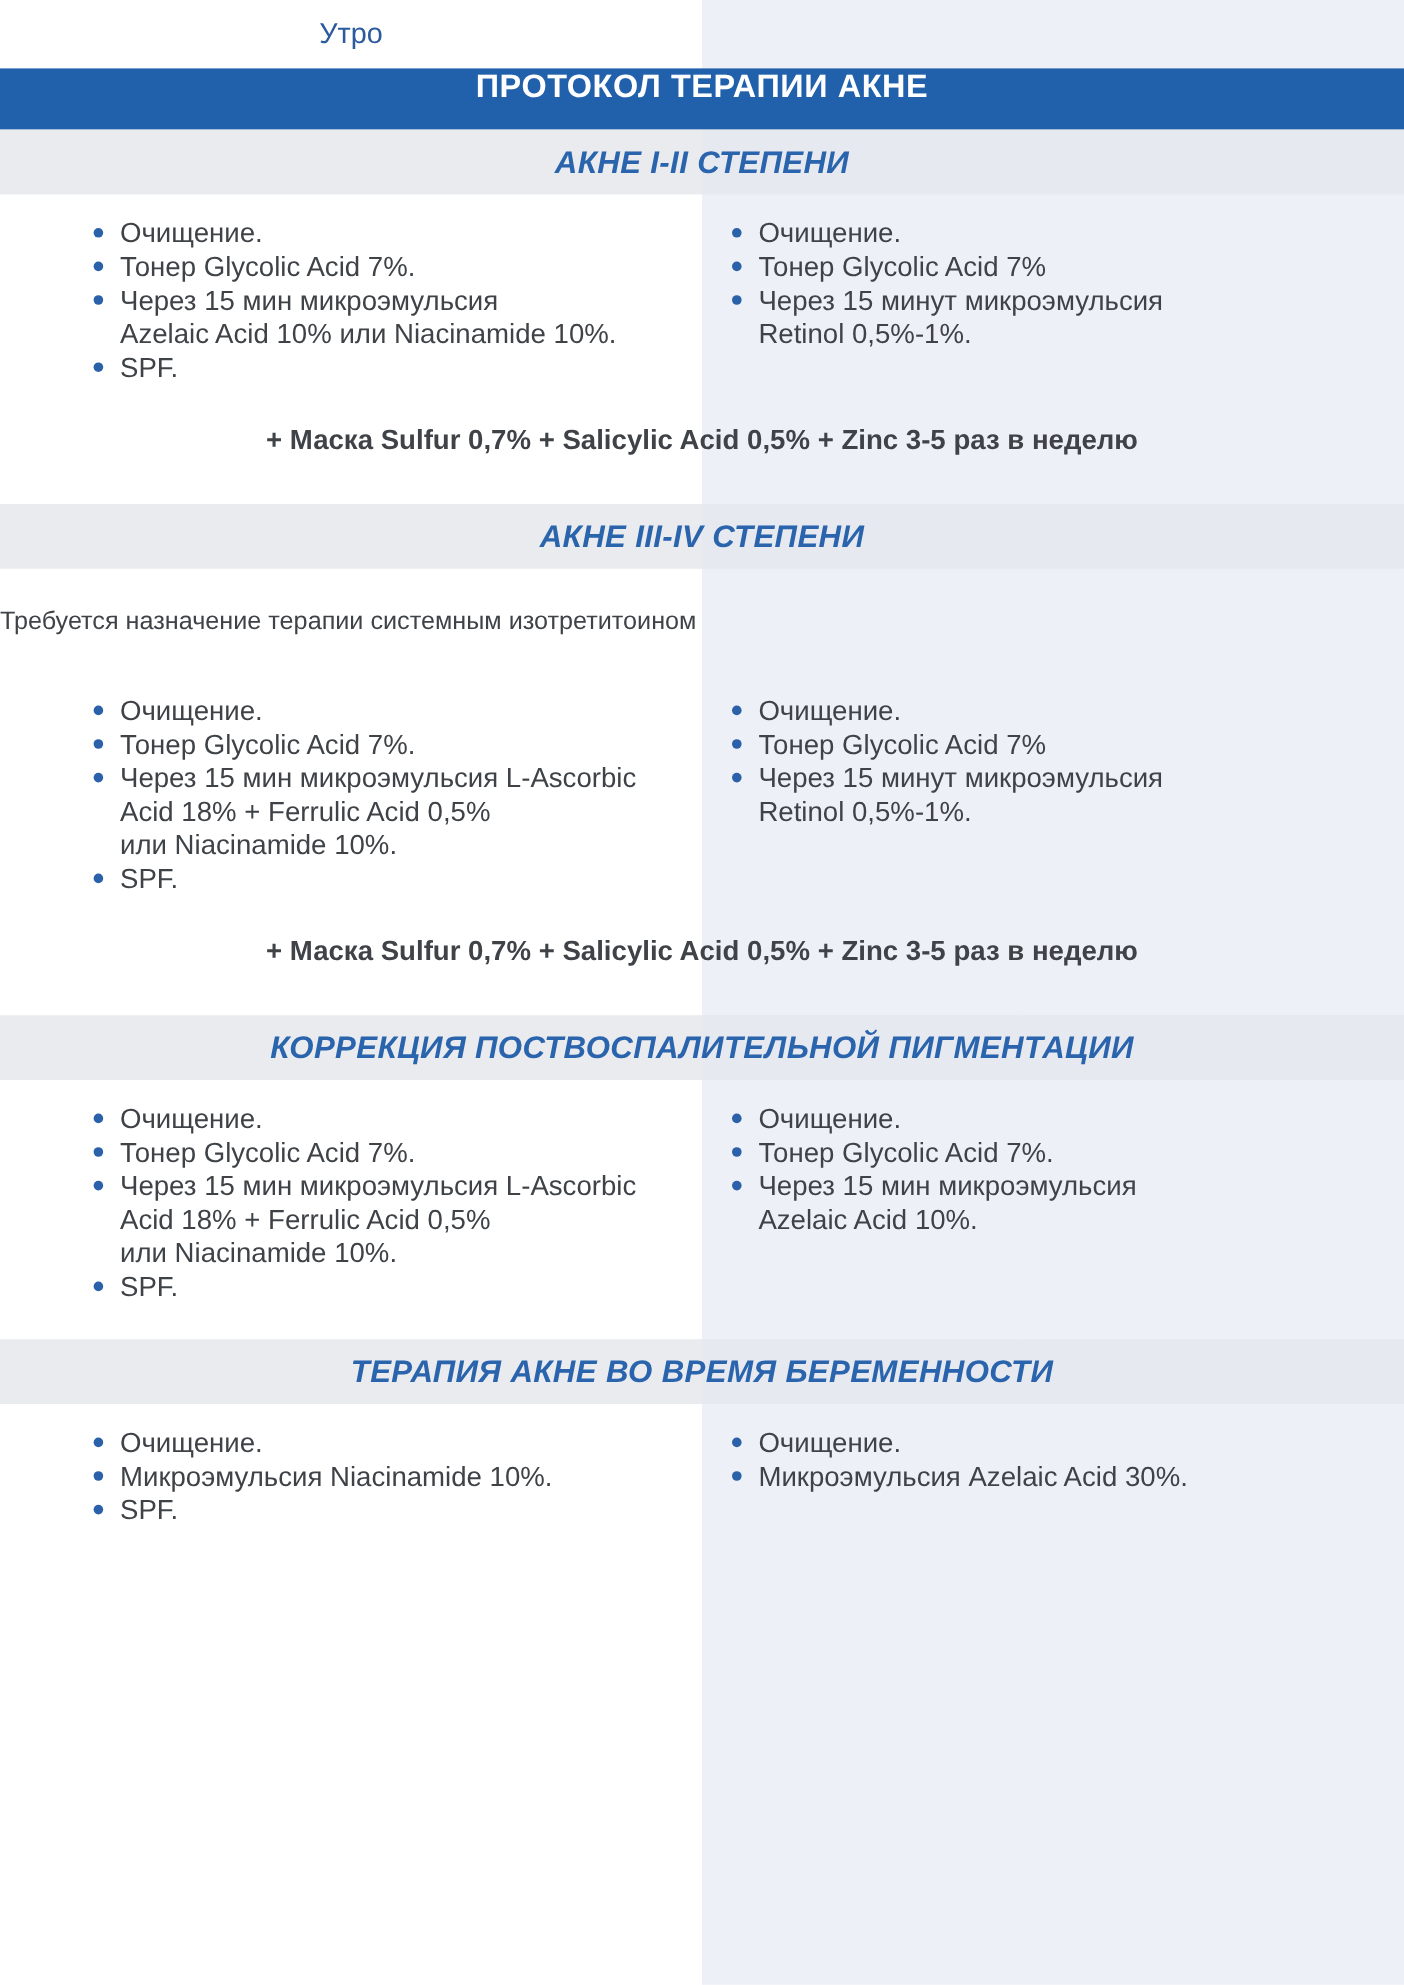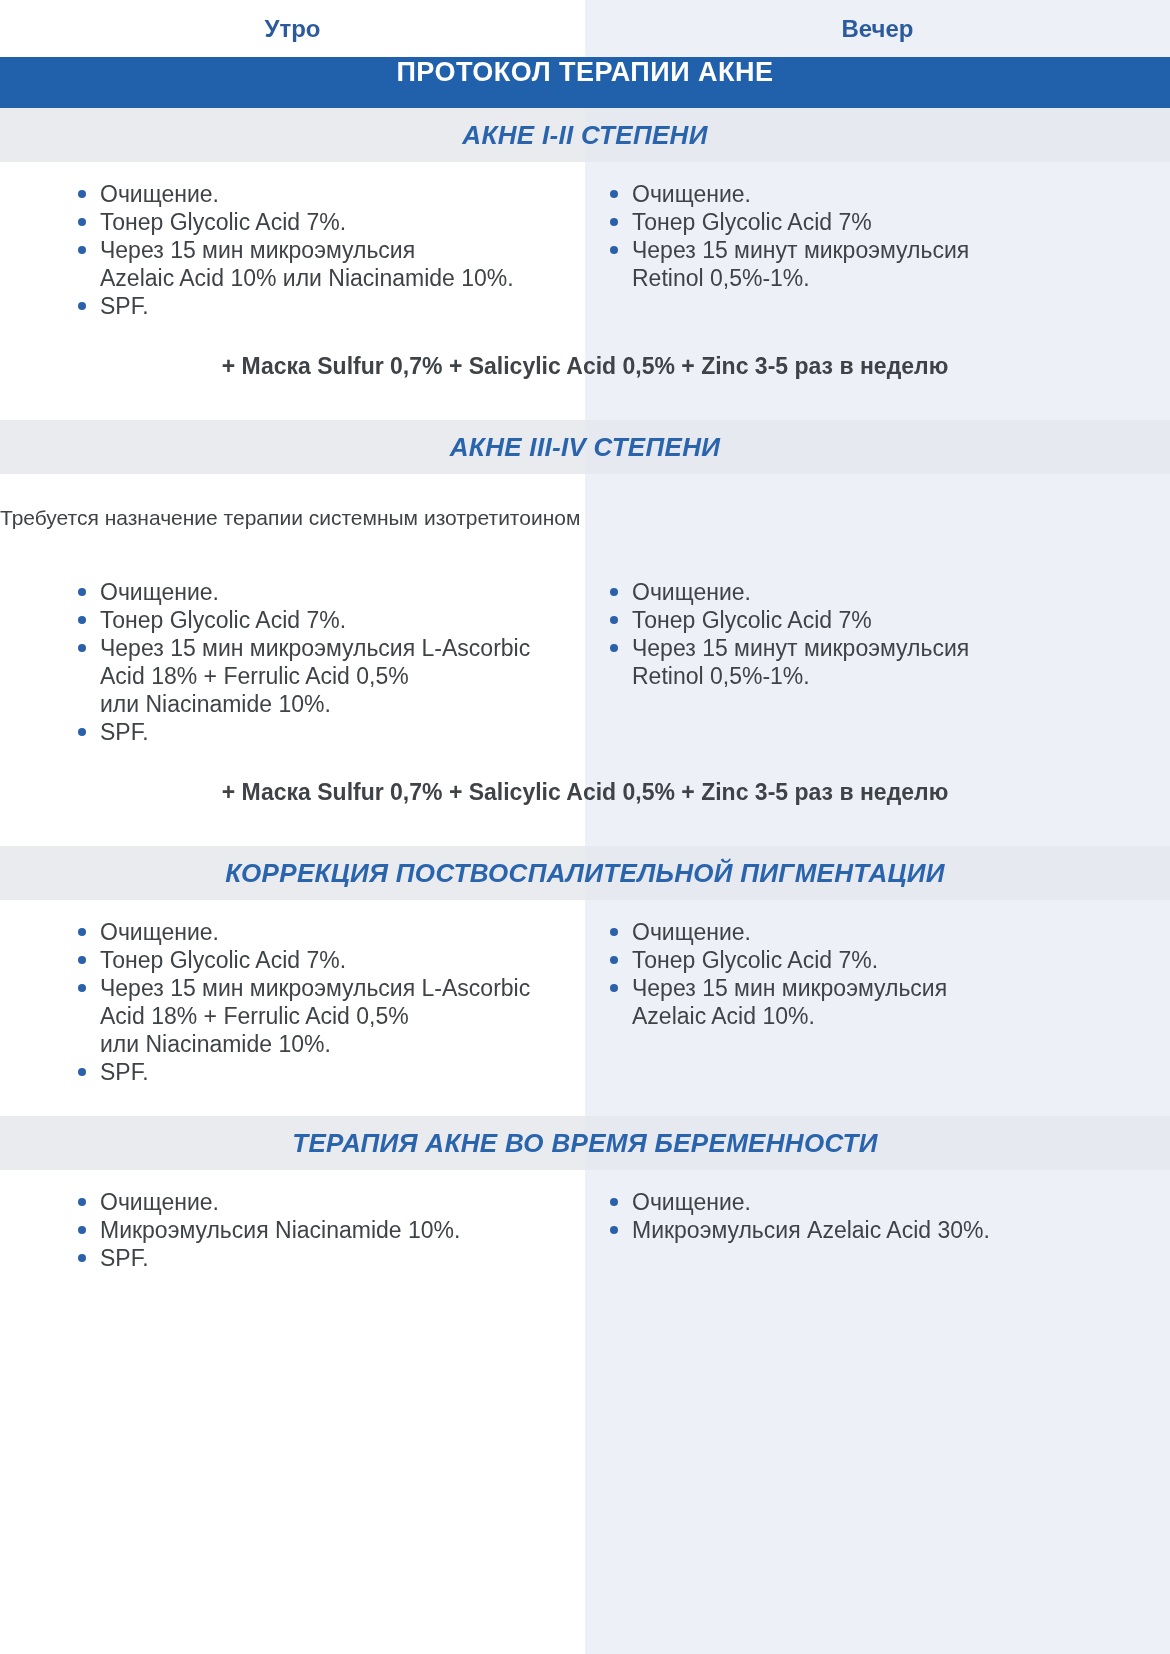--- a/index.html
+++ b/index.html
@@ -17,21 +17,21 @@
 
   
   .col-headers {
     display: flex;
     height: 57px;
     align-items: center;
   }
   .col-headers .col {
     width: 50%;
     text-align: center;
-    font-weight: bold;
+    font-weight: normal;
     font-size: 24px;
     color: #2b5b9d;
   }
 
   
   .title-bar {
     height: 51px;
     background: #2161ac;
     display: flex;
     align-items: flex-start;
@@ -110,21 +110,20 @@
     color: #3f4347;
   }
 </style>
 </head>
 <body>
 
 <div class="page">
 
   <div class="col-headers">
     <div class="col">Утро</div>
-    <div class="col">Вечер</div>
   </div>
 
   <div class="title-bar">
     <h1>ПРОТОКОЛ ТЕРАПИИ АКНЕ</h1>
   </div>
 
   <section>
     <div class="band">
       <h2>АКНЕ I-II СТЕПЕНИ</h2>
     </div>

